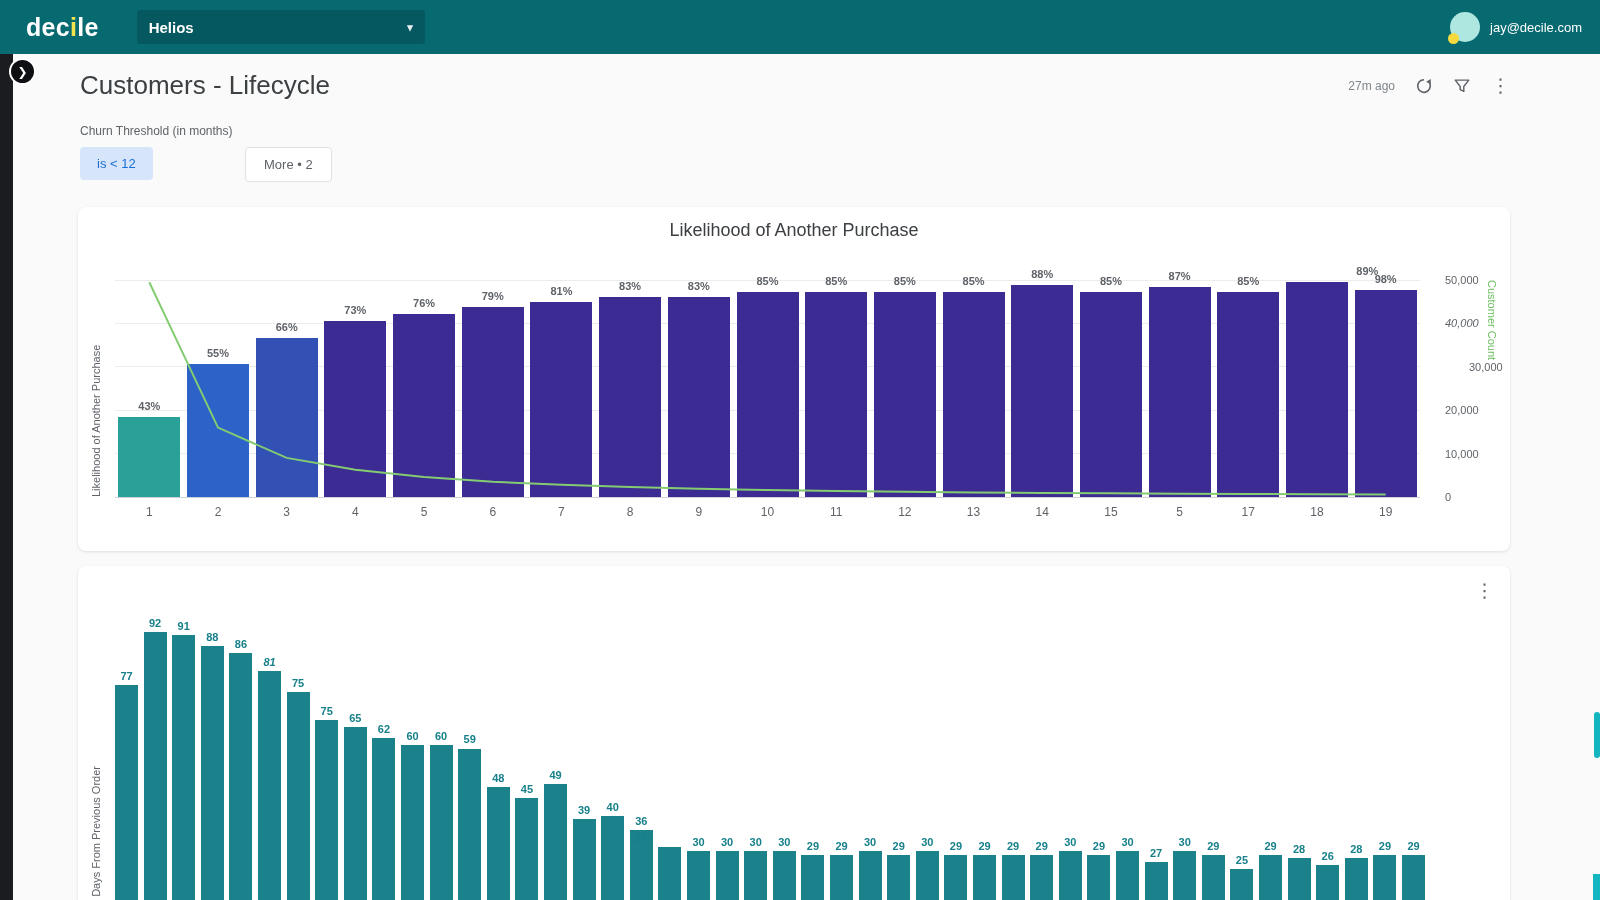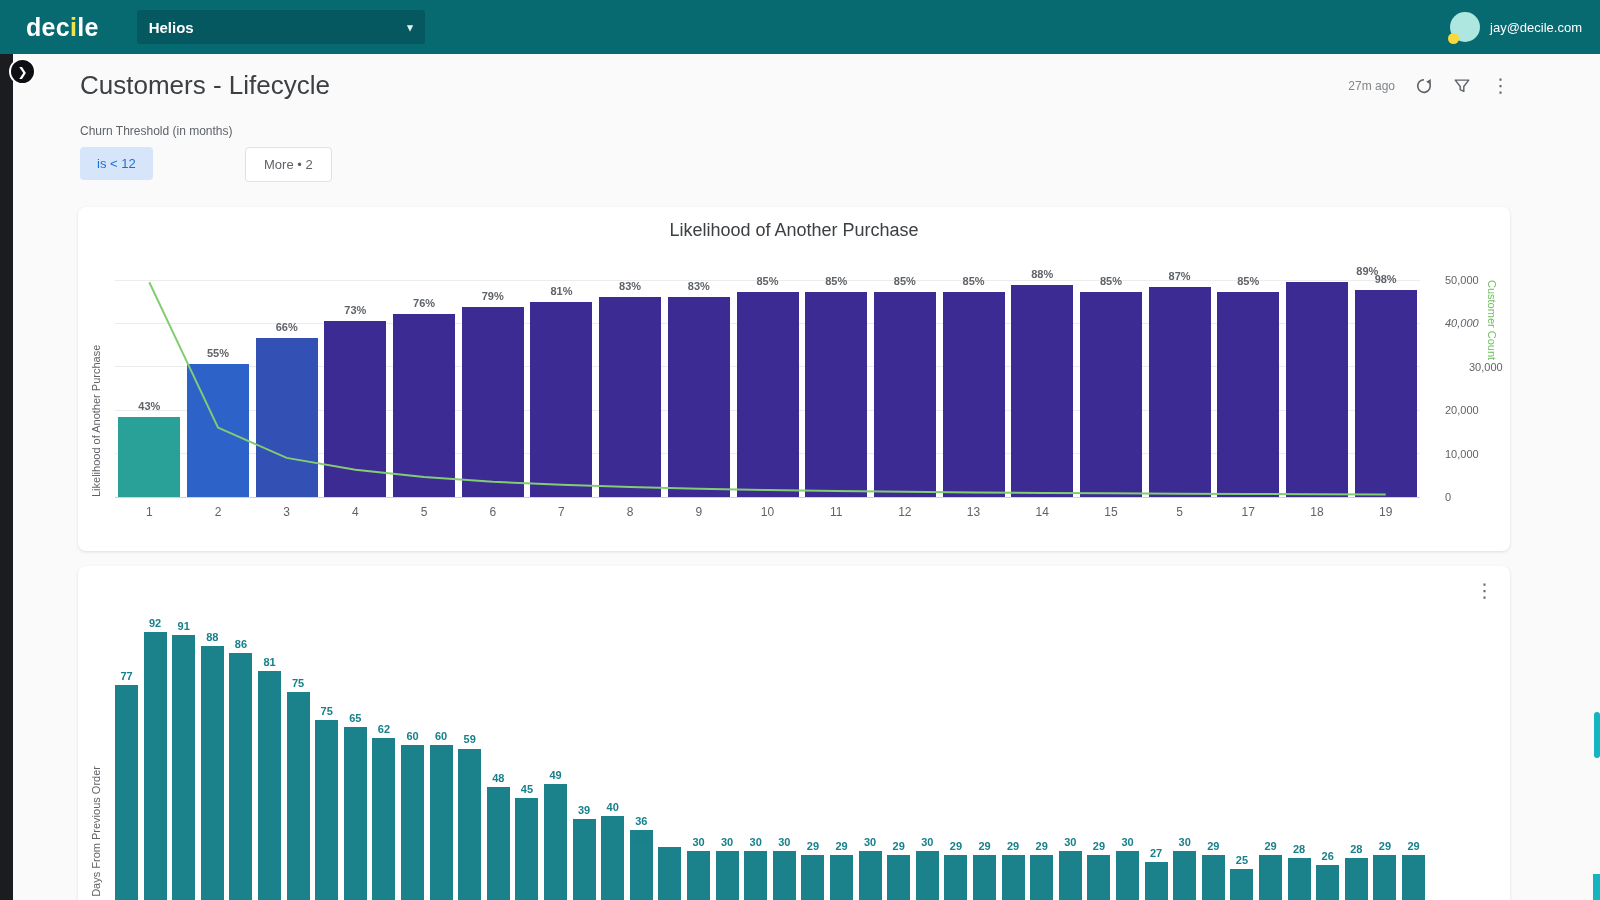--- a/index.html
+++ b/index.html
@@ -200,21 +200,21 @@
       <div class="bar-label teal" style="left: -3px; width: 29px; top: 48.882px;">77</div>
       <div class="bar" style="left: 28.6px; width: 23px; height: 325.128px; background: rgb(27, 130, 140);"></div>
       <div class="bar-label teal" style="left: 25.6px; width: 29px; top: -4.128px;">92</div>
       <div class="bar" style="left: 57.2px; width: 23px; height: 321.594px; background: rgb(27, 130, 140);"></div>
       <div class="bar-label teal" style="left: 54.2px; width: 29px; top: -0.594px;">91</div>
       <div class="bar" style="left: 85.8px; width: 23px; height: 310.992px; background: rgb(27, 130, 140);"></div>
       <div class="bar-label teal" style="left: 82.8px; width: 29px; top: 10.008px;">88</div>
       <div class="bar" style="left: 114.4px; width: 23px; height: 303.924px; background: rgb(27, 130, 140);"></div>
       <div class="bar-label teal" style="left: 111.4px; width: 29px; top: 17.076px;">86</div>
       <div class="bar" style="left: 143px; width: 23px; height: 286.254px; background: rgb(27, 130, 140);"></div>
-      <div class="bar-label teal" style="left: 140px; width: 29px; top: 34.746px;">81</div>
+      <div class="bar-label teal" style="left: 140px; width: 29px; top: 34.746px; font-style: italic;">81</div>
       <div class="bar" style="left: 171.6px; width: 23px; height: 265.05px; background: rgb(27, 130, 140);"></div>
       <div class="bar-label teal" style="left: 168.6px; width: 29px; top: 55.95px;">75</div>
       <div class="bar" style="left: 200.2px; width: 23px; height: 236.778px; background: rgb(27, 130, 140);"></div>
       <div class="bar-label teal" style="left: 197.2px; width: 29px; top: 84.222px;">75</div>
       <div class="bar" style="left: 228.8px; width: 23px; height: 229.71px; background: rgb(27, 130, 140);"></div>
       <div class="bar-label teal" style="left: 225.8px; width: 29px; top: 91.29px;">65</div>
       <div class="bar" style="left: 257.4px; width: 23px; height: 219.108px; background: rgb(27, 130, 140);"></div>
       <div class="bar-label teal" style="left: 254.4px; width: 29px; top: 101.892px;">62</div>
       <div class="bar" style="left: 286px; width: 23px; height: 212.04px; background: rgb(27, 130, 140);"></div>
       <div class="bar-label teal" style="left: 283px; width: 29px; top: 108.96px;">60</div>

